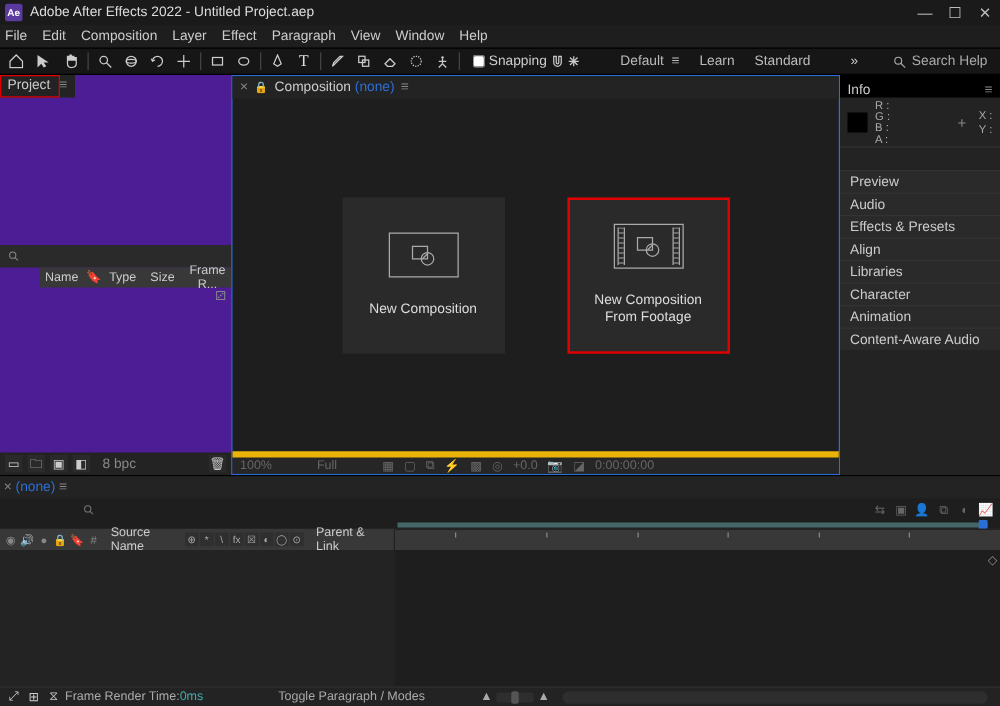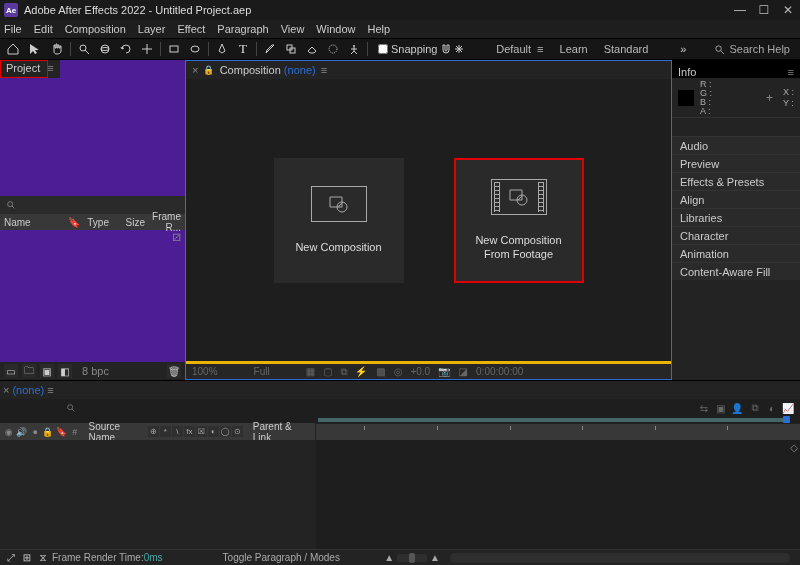--- a/index.html
+++ b/index.html
@@ -22,40 +22,40 @@
 .chev { color:#ccc; font-size:12px; margin-left:16px; }
 .search { display:flex; align-items:center; color:#aaa; margin-left:12px; margin-right:6px; }
 .search svg { margin-right:4px; }
 .main { display:flex; height:320px; }
 .left { width:185px; background:#4c1d95; display:flex; flex-direction:column; position:relative; }
 .panel-tab { display:inline-block; height:18px; padding:2px 6px; background:#232323; color:#ccc; font-size:11px; }
 .panel-tab .ham { margin-left:4px; color:#888; }
 .red-outline { position:absolute; top:0; left:0; width:48px; height:18px; border:1.5px solid #e00000; pointer-events:none; }
 .left-empty { flex:1; }
 .left-search-row { height:18px; background:#2a2a2a; display:flex; align-items:center; padding-left:6px; color:#888; }
-.left-header { height:16px; background:#383838; display:flex; align-items:center; font-size:10px; color:#ccc; padding:0 4px; gap:6px; }
+.left-header { height:16px; background:#383838; display:flex; align-items:center; font-size:10px; color:#ccc; padding:0 4px; gap:6px;margin-left:32px; }
 .left-header .flex { flex:1; }
-.left-header .rcol { width:30px; text-align:right; }
+.left-header .rcol { width:30px; text-align:center; }
 .left-flow { height:14px; display:flex; justify-content:flex-end; padding-right:4px; align-items:center; color:#888; font-size:10px; }
 .left-body { flex:1; }
 .left-footer { height:18px; background:#232323; display:flex; align-items:center; gap:4px; padding:0 4px; }
 .lf-ico { width:14px; height:14px; display:flex; align-items:center; justify-content:center; color:#ccc; font-size:10px; background:#2a2a2a; }
 .left-footer .bpc { color:#888; margin-left:6px; }
 .comp { flex:1; border:1.5px solid #2b6fd6; background:#1e1e1e; display:flex; flex-direction:column; position:relative; }
 .comp-tabrow { height:18px; background:#232323; display:flex; align-items:center; padding-left:6px; gap:5px; color:#ccc; }
 .comp-tabrow .lock { color:#888; font-size:9px; }
 .comp-tabrow .none { color:#2b6fd6; }
 .comp-body { flex:1; display:flex; align-items:center; justify-content:center; gap:50px; }
 .card { width:130px; height:125px; background:#2a2a2a; display:flex; flex-direction:column; align-items:center; justify-content:center; gap:18px; }
 .card.hl { border:2px solid #e00000; }
 .card .ic { width:56px; height:36px; border:1px solid #aaa; display:flex; align-items:center; justify-content:center; position:relative; }
 .card .ic.withfilm::before { content:""; position:absolute; left:2px; top:2px; bottom:2px; width:4px; border-left:1px solid #aaa; border-right:1px solid #aaa; background-image:linear-gradient(#aaa 0,#aaa 1px,transparent 1px,transparent 3px); background-size:1px 4px; }
 .card .ic.withfilm::after { content:""; position:absolute; right:2px; top:2px; bottom:2px; width:4px; border-left:1px solid #aaa; border-right:1px solid #aaa; background-image:linear-gradient(#aaa 0,#aaa 1px,transparent 1px,transparent 3px); background-size:1px 4px; }
 .card .lbl { text-align:center; line-height:1.3; color:#ddd; }
-.comp-footer { height:18px; background:#262626; display:flex; align-items:center; gap:8px; padding:0 6px; color:#666; font-size:10px; border-top:3px solid #eab308; }
+.comp-footer { height:18px; background:#262626; display:flex; align-items:center; gap:8px; padding:0 6px; color:#666; font-size:10px; border-top:5px solid #eab308; }
 .right { width:128px; background:#232323; display:flex; flex-direction:column; }
 .info-tab { height:18px; background:#000000; display:flex; align-items:flex-end; padding:0 6px; color:#ccc;gap:12px; }
 .info-tab .sp { flex:1; }
 .info-body { height:40px; display:flex; padding:4px 6px; align-items:center; gap:6px; border-bottom:1px solid #333; }
 .info-sw { width:16px; height:16px; background:#000; }
 .info-col { font-size:9px; line-height:1.0; color:#aaa; }
 .info-cross { margin-left:auto; color:#888; font-size:12px; margin-right:4px; }
 .info-xy { font-size:9px; line-height:1.2; color:#aaa; }
 .r-item { height:18px; display:flex; align-items:center; padding:0 8px; color:#ccc; border-top:1px solid #333; background:#2a2a2a; }
 .r-gap { height:18px; }
@@ -332,28 +332,28 @@
           <div>B :</div>
           <div>A :</div>
         </div>
       <span class="info-cross">+</span>
       <div class="info-xy">
           <div>X :</div>
           <div>Y :</div>
         </div>
     </div>
     <div class="r-gap"></div>
+    <div class="r-item">Preview</div>
     <div class="r-item">Audio</div>
-    <div class="r-item">Preview</div>
     <div class="r-item">Effects &amp; Presets</div>
     <div class="r-item">Align</div>
     <div class="r-item">Libraries</div>
     <div class="r-item">Character</div>
     <div class="r-item">Animation</div>
-    <div class="r-item">Content-Aware Fill</div>
+    <div class="r-item">Content-Aware Audio</div>
   </div>
 </div>
 
 <div class="timeline">
   <div class="tl-tabrow">
     <span class="x">×</span>
     <span class="none2">(none)</span>
     <span style="color:#888">≡</span>
   </div>
   <div class="tl-search">

